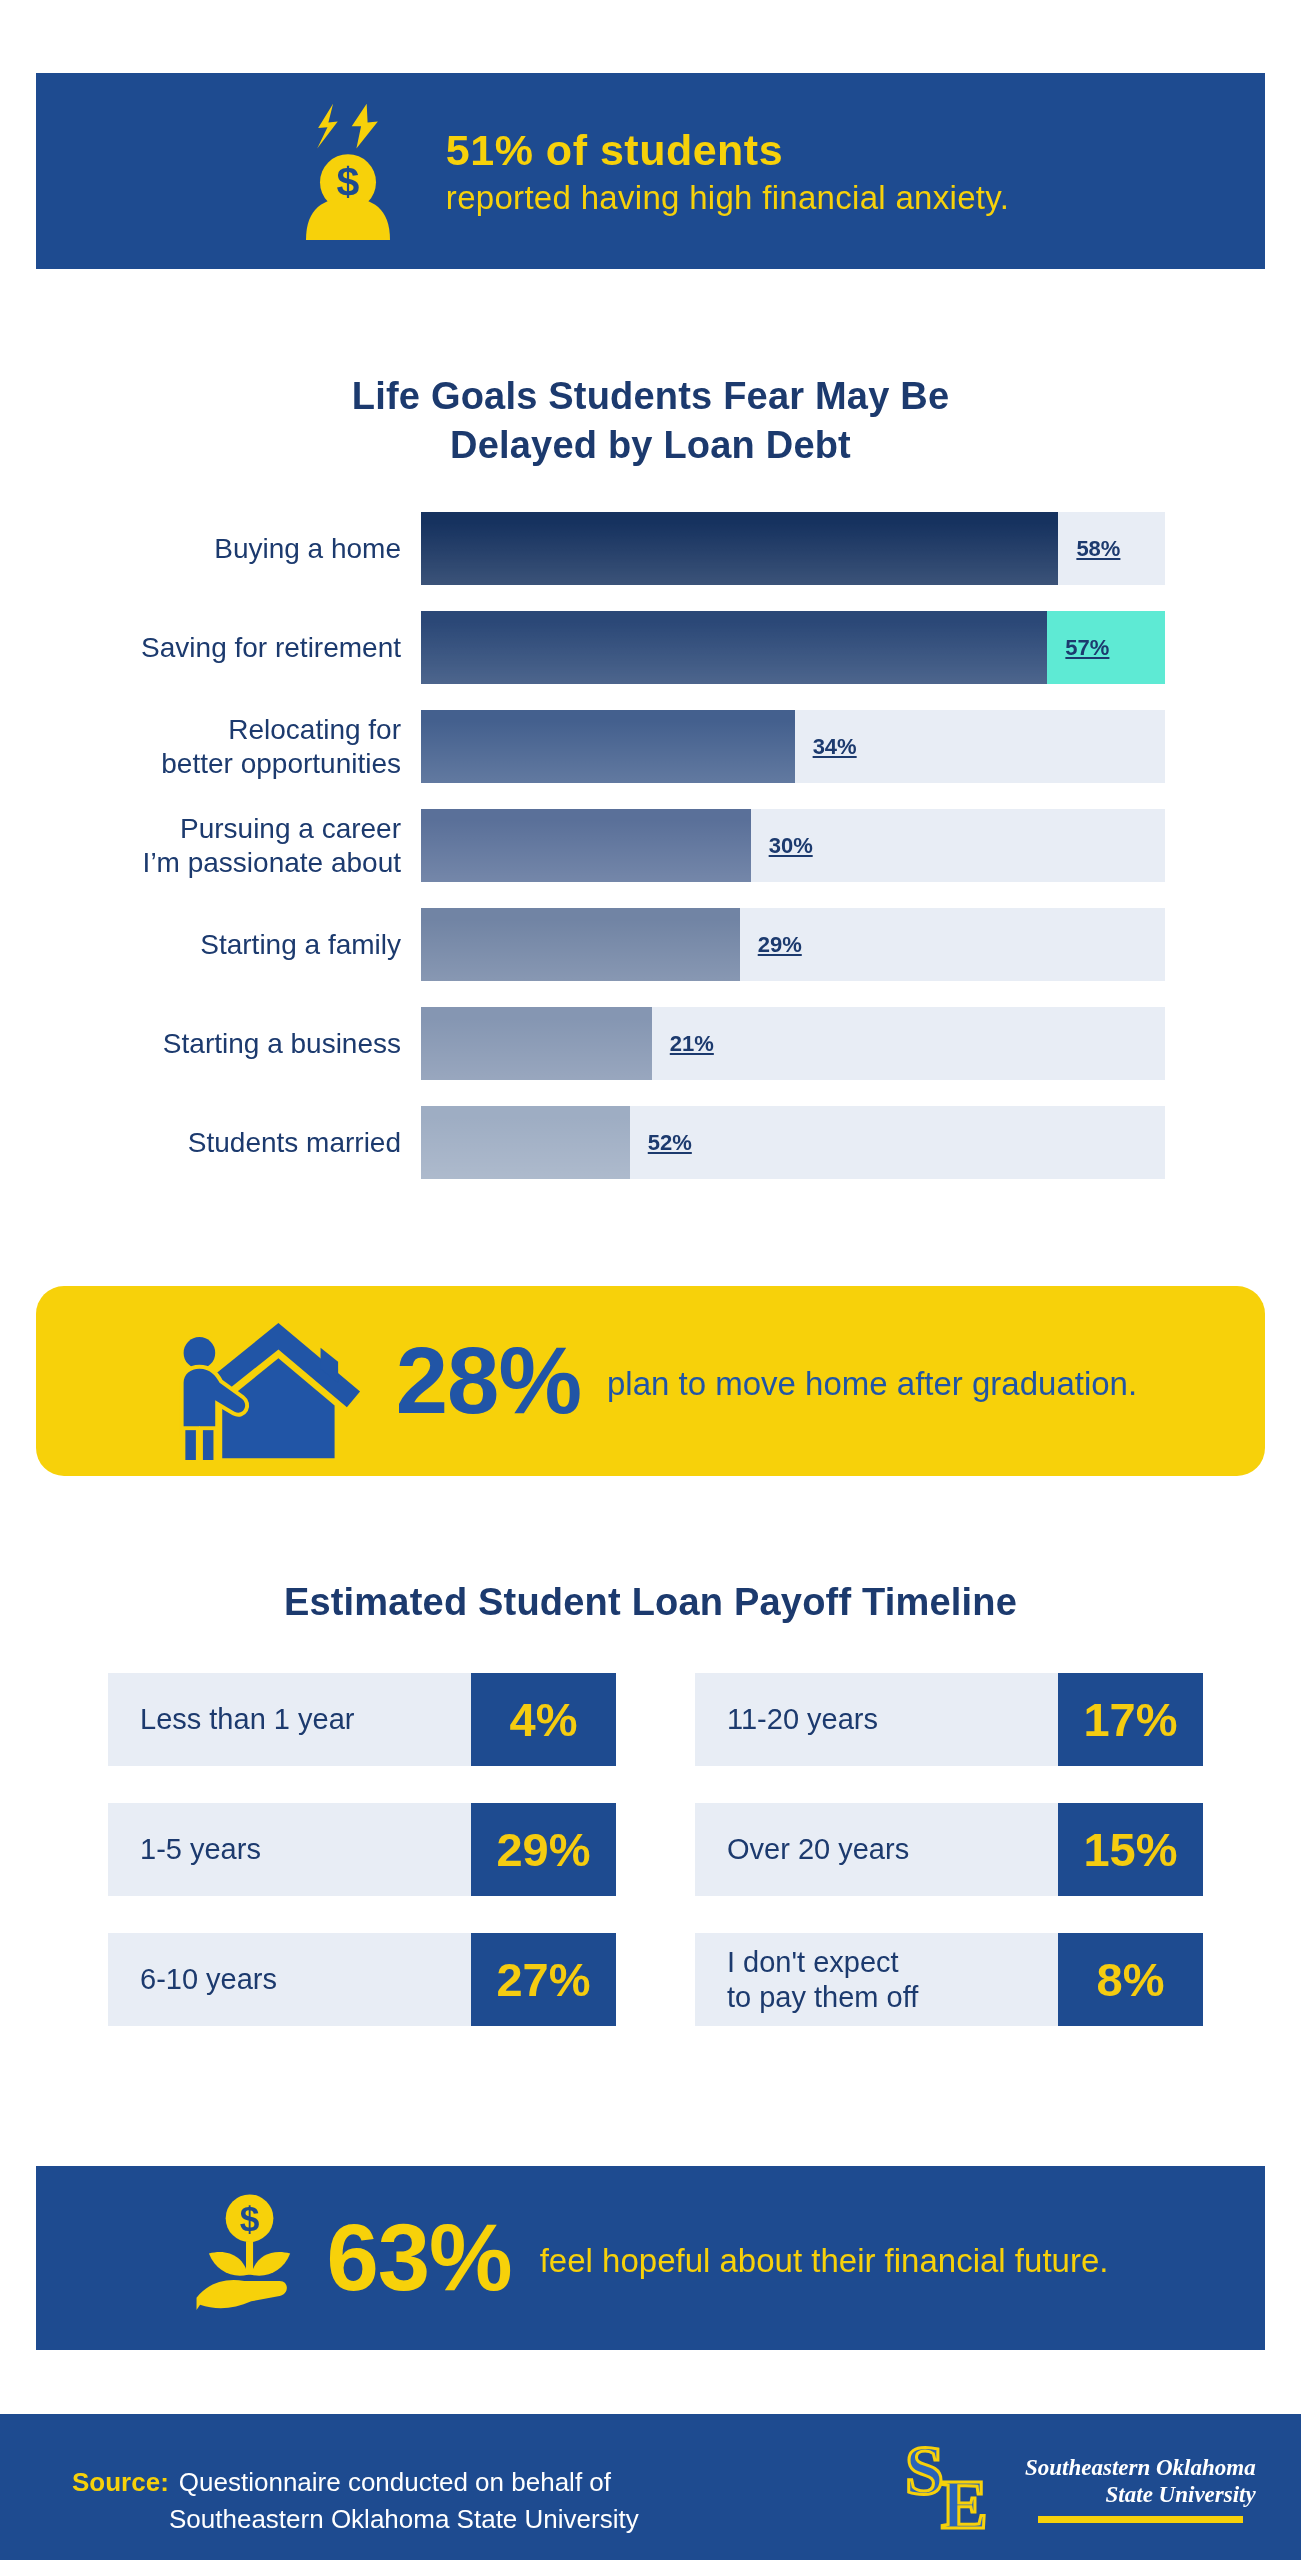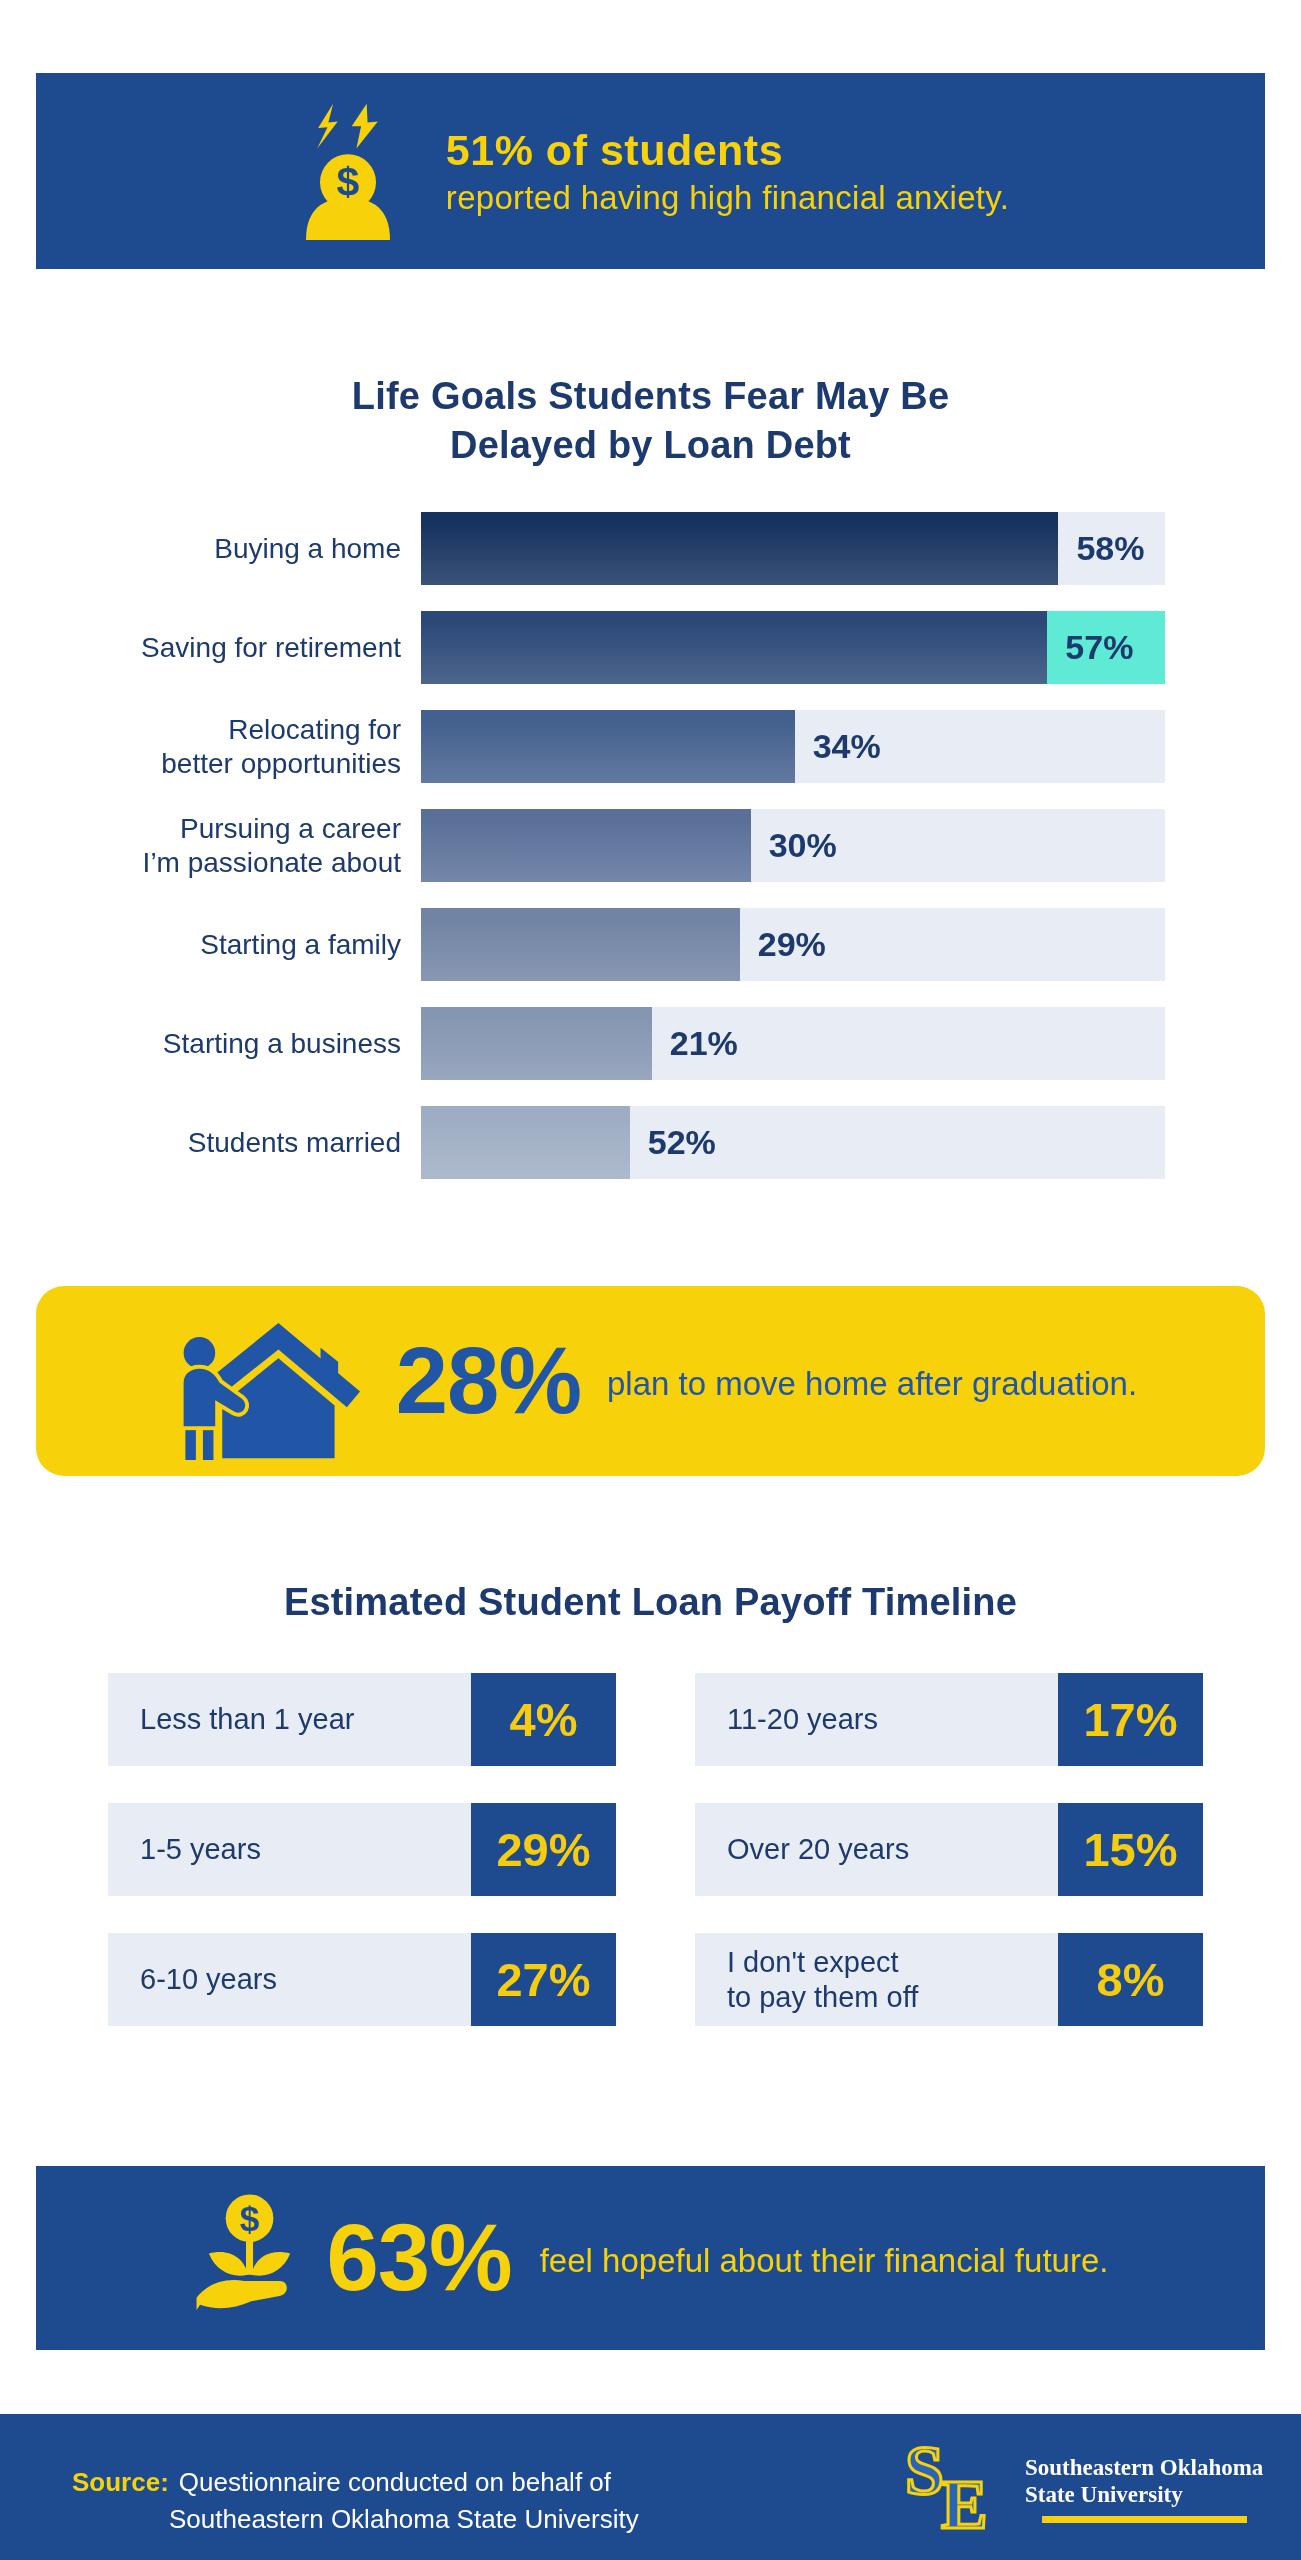--- a/index.html
+++ b/index.html
@@ -36,21 +36,21 @@
   #timeline-title{top:1578px;}
 
   
   .bar-chart{position:absolute;left:91px;top:512px;width:1094px;display:flex;flex-direction:column;gap:26px;}
   .bar-row{display:flex;height:73px;align-items:center;}
   .bar-label{width:330px;padding-right:20px;text-align:right;font-size:28px;color:var(--navy);
     white-space:pre-line;line-height:1.18;}
   .bar-track{position:relative;width:744px;height:73px;background:var(--tile);}
   .bar-fill{position:absolute;left:0;top:0;height:100%;}
   .bar-value{position:absolute;top:0;height:100%;display:flex;align-items:center;
-    font-size:34px;font-weight:bold;color:var(--navy);}
+    font-size:22px;font-weight:bold;color:var(--navy);text-decoration:underline;}
 
   
   .timeline{position:absolute;left:96px;top:1673px;width:1107px;display:flex;gap:67px;}
   .tl-col{flex:1;display:flex;flex-direction:column;gap:37px;}
   .tile{display:flex;height:93px;margin-left:12px;}
   .tile-label{flex:1;background:var(--tile);display:flex;align-items:center;padding-left:32px;
     font-size:29px;color:var(--navy);white-space:pre-line;line-height:1.2;}
   .tile-value{width:145px;background:var(--blue);display:flex;align-items:center;justify-content:center;
     color:var(--gold);font-size:47px;font-weight:bold;}
 
@@ -60,21 +60,21 @@
   .src-label{color:var(--yellow);font-weight:bold;margin-right:10px;}
   .src-line2{margin-left:97px;}
   .footer-logo{position:absolute;left:903px;top:28px;display:flex;align-items:flex-start;gap:18px;}
   .se-mono{position:relative;width:104px;height:96px;flex:none;}
   .se-mono span{position:absolute;font-family:"Liberation Serif",serif;font-weight:bold;font-size:70px;
     color:var(--logo-blue);-webkit-text-stroke:3px var(--yellow);line-height:1;}
   .se-s{left:2px;top:-6px;}
   .se-e{left:38px;top:28px;}
   .logo-name-block{display:flex;flex-direction:column;align-items:center;padding-top:12px;}
   .logo-name{font-family:"Liberation Serif",serif;font-weight:bold;color:var(--white);
-    font-size:23px;line-height:1.18;text-align:left;white-space:pre-line;}
+    font-size:23px;line-height:1.18;text-align:right;white-space:pre-line;font-style:italic;}
   .logo-bar{width:205px;height:7px;background:var(--yellow);margin-top:8px;}
 
   .icon{flex:none;display:block;}
 </style>
 </head>
 <body>
 
 <div class="page">
 
   <div class="banner banner-blue" id="banner-anxiety">

